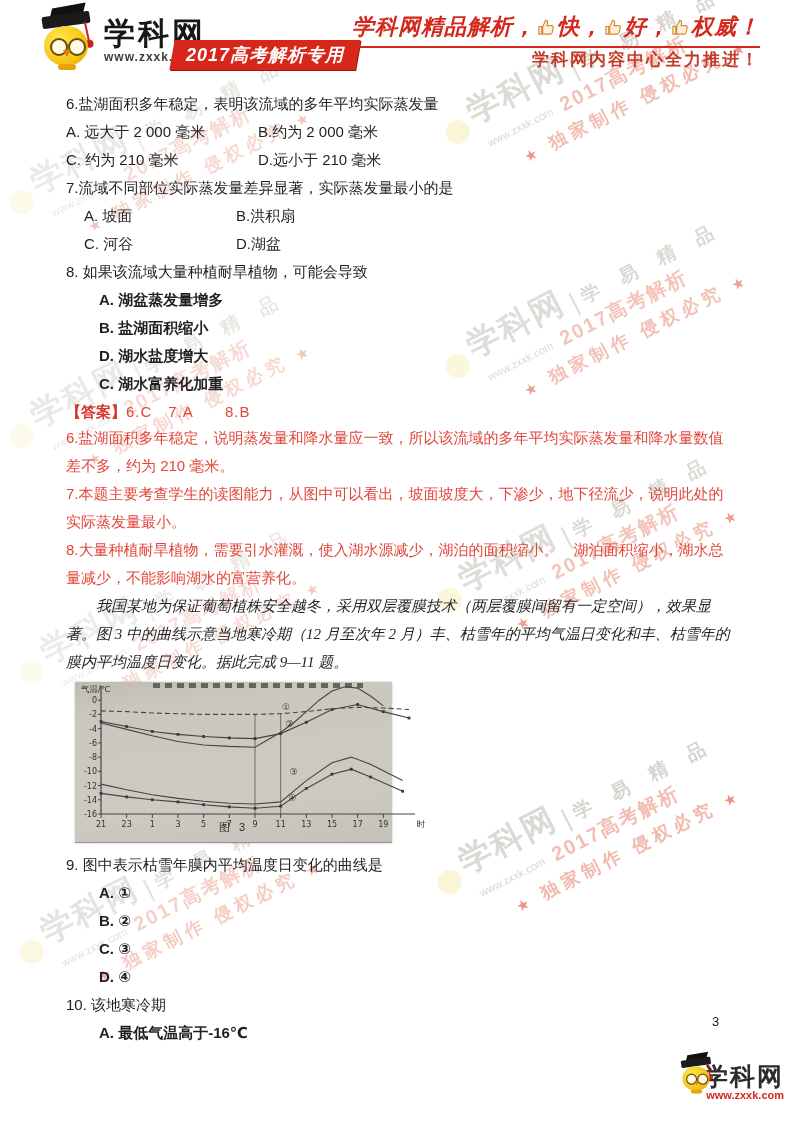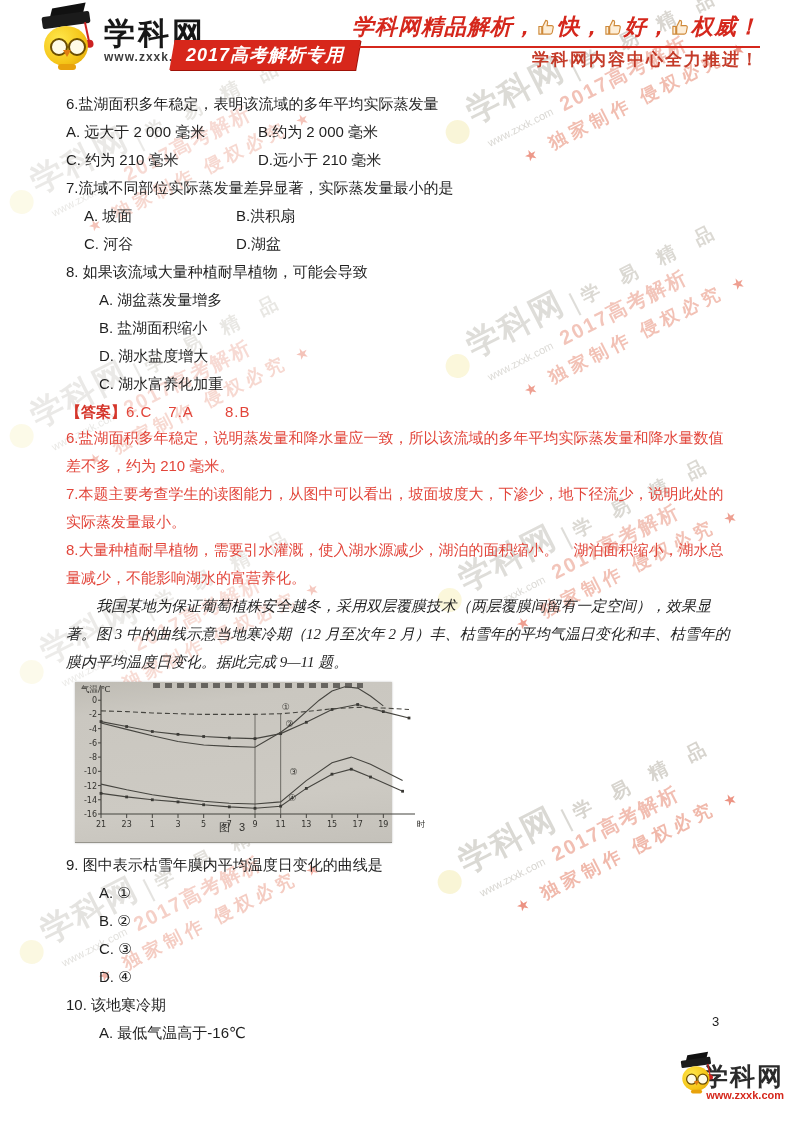--- a/index.html
+++ b/index.html
@@ -45,21 +45,21 @@
   .slogan-main{font-size:22px;font-weight:bold;font-style:italic;color:#d5271c;letter-spacing:1px;
                border-bottom:2px solid #d5271c;padding-bottom:4px;display:flex;align-items:center;gap:0;}
   .thumb{display:inline-block;width:19px;height:19px;margin:0 1px;}
   .slogan-sub{margin-top:0;font-size:17px;font-weight:bold;color:#c43a28;letter-spacing:2px;}
 
   
   .content{position:absolute;left:66px;top:90px;width:668px;z-index:2;font-size:15px;line-height:28px;}
   .qtitle{height:28px;white-space:nowrap;}
   .optrow{display:flex;height:28px;}
   .optrow .col1{width:192px;} .optrow.narrow .col1{width:152px;margin-left:18px;}
-  .optlist{padding-left:33px;height:28px;}
+  .optlist{padding-left:33px;height:28px;font-weight:bold;}
   .answer-line{height:26px;color:#d5362b;font-weight:bold;}
   .answer-line .ans-vals{font-weight:normal;color:#e2453a;letter-spacing:1px;}
   .expl{color:#e2453a;}
   .passage{font-family:"Liberation Serif","DejaVu Serif",serif;font-style:italic;}
   .passage .indent{display:inline-block;width:30px;}
 
   
   .scanbox{position:relative;width:317px;height:160px;margin:6px 0 8px 9px;
            background:linear-gradient(173deg,#bfbcb4 0%,#cac7c0 18%,#cdcac3 70%,#c4c1ba 100%);
            border-bottom:1px solid #96948c;box-shadow:0 0 2px rgba(0,0,0,.25);}

